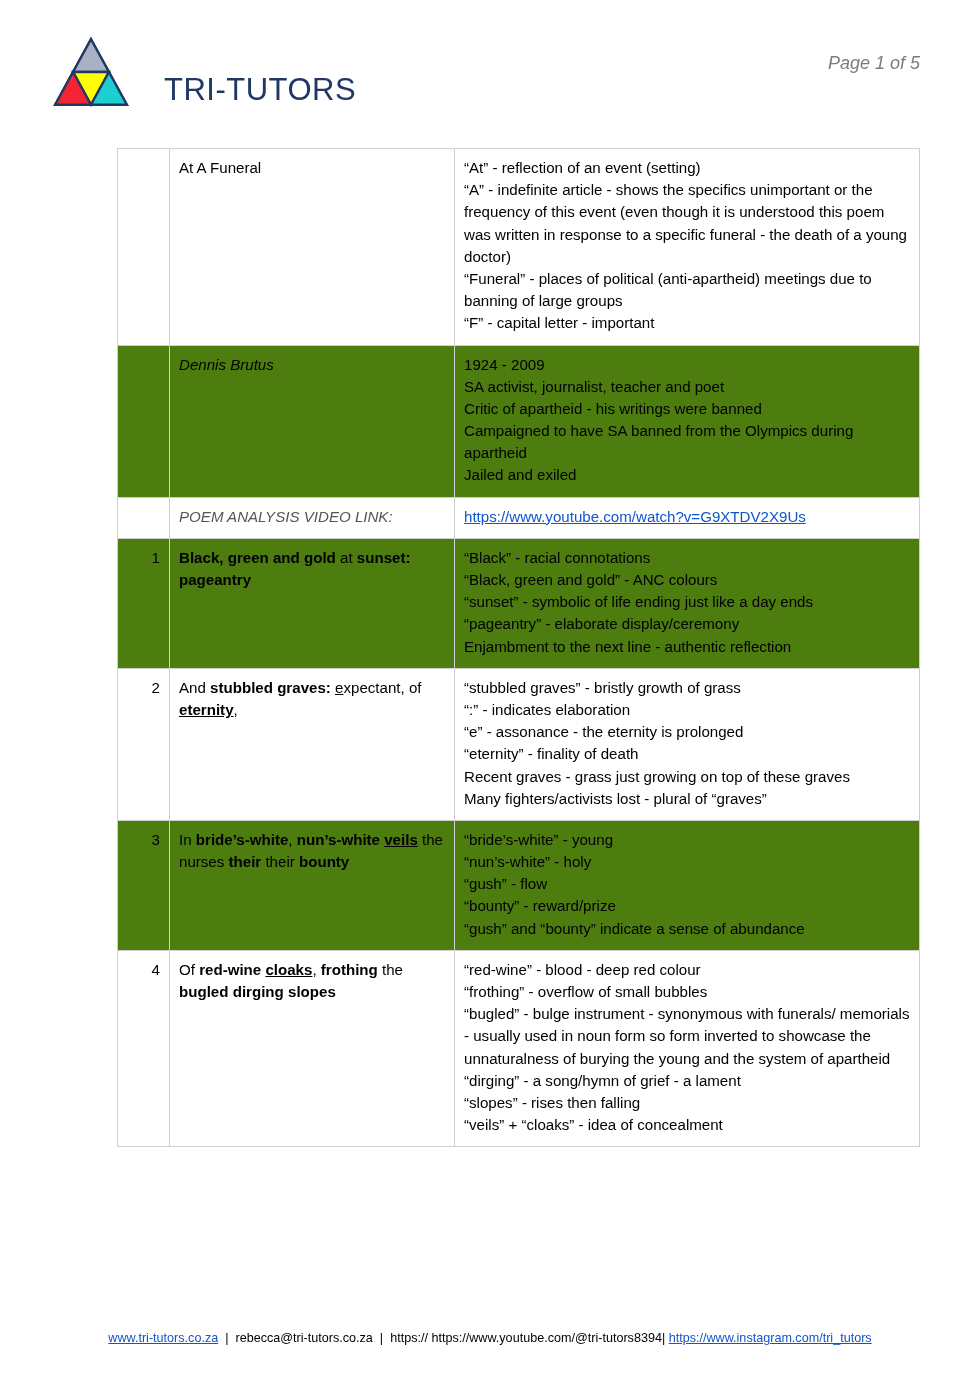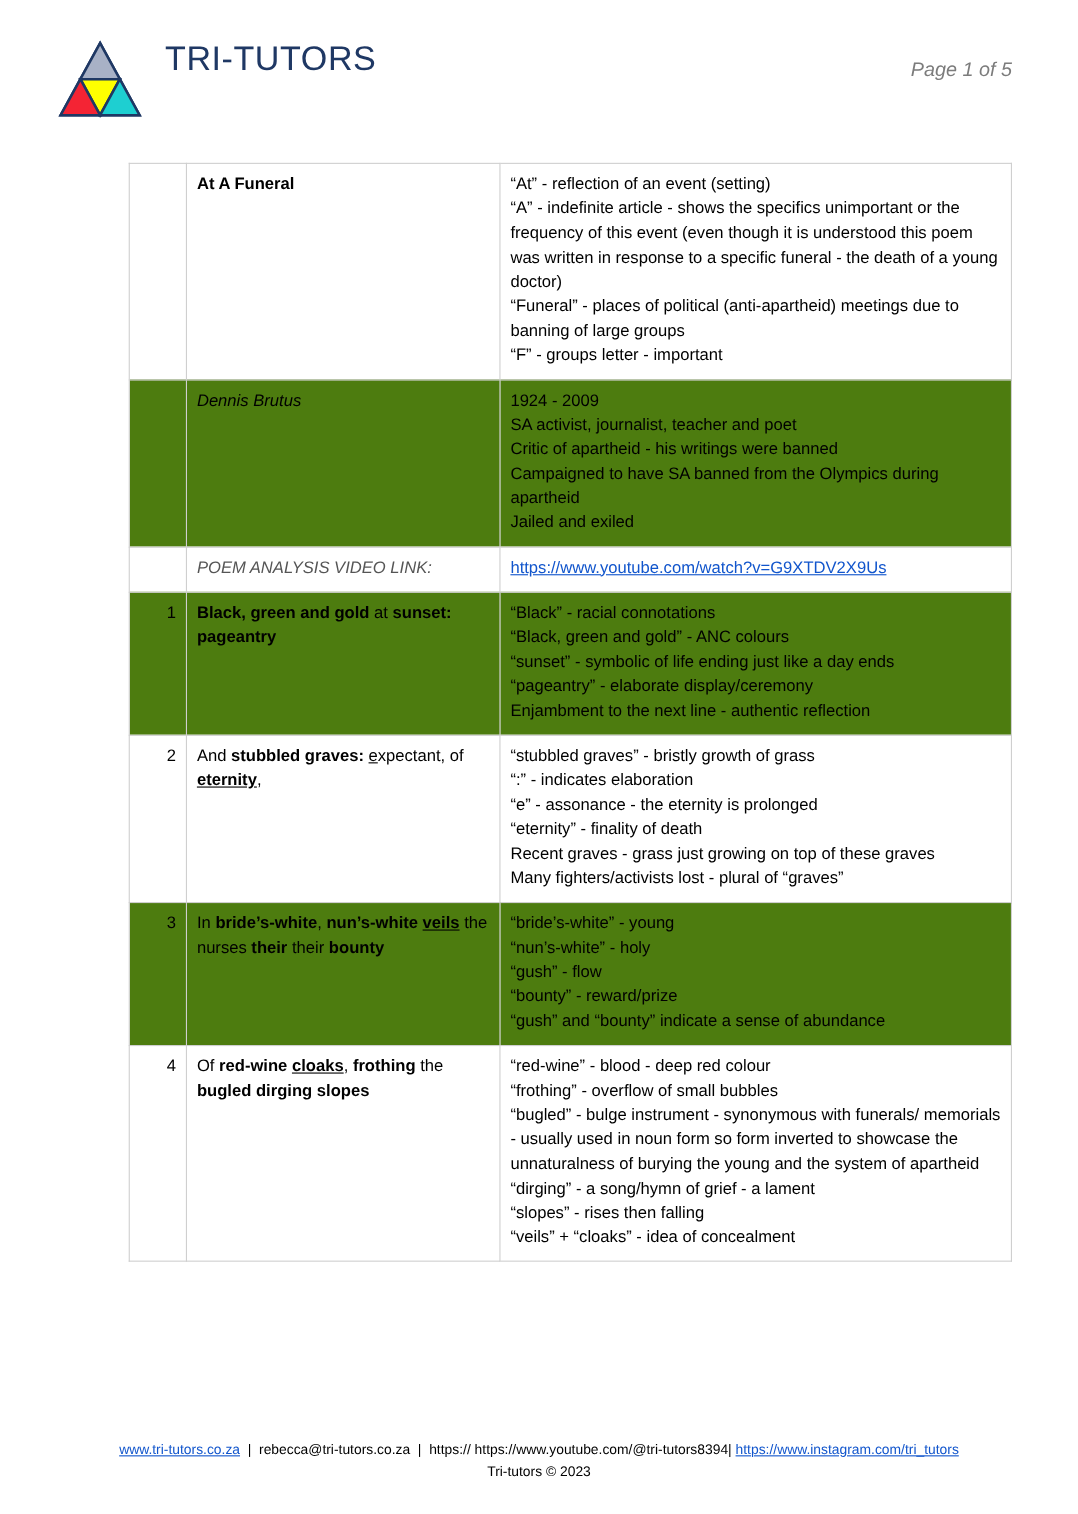--- a/index.html
+++ b/index.html
@@ -22,22 +22,22 @@
     position: absolute;
     top: 0; left: 0;
     width: 980px;
     height: 130px;
   }
   .brand {
     position: absolute;
     left: 52px;
     top: 36px;
     display: flex;
-    align-items: flex-start;
-    gap: 20px;
+    align-items: flex-end;
+    gap: 34px;
   }
   .logo-mark {
     width: 78px;
     height: 72px;
     display: block;
   }
   .brand-name {
     font-family: "Liberation Sans", sans-serif;
     font-size: 31px;
     letter-spacing: 0.5px;
@@ -69,21 +69,21 @@
     font-size: 15.1px;
     line-height: 1.47;
   }
   .col-num   { width: 33px;  text-align: right; padding-right: 7px; }
   .col-line  { width: 266px; }
   .col-notes { width: 446px; }
 
   tr.shaded td { background: #4d7c0f; }
   tr.plain  td { background: #ffffff; }
 
-  .cell-title { font-weight: bold; }
+  .cell-title { font-weight: normal; }
   .cell-poet  { font-style: italic; }
   .cell-videolabel {
     font-style: italic;
     color: #555555;
   }
   .link {
     color: #1155cc;
     text-decoration: underline;
     word-break: break-all;
   }
@@ -133,21 +133,21 @@
 
 <table class="analysis-table">
   <tbody>
       <tr class="plain">
         <td class="col-num"><span class="num"></span></td>
         <td class="col-line"><span class="cell-title">At A Funeral</span></td>
         <td class="col-notes">
           <span class="notes-line">“At” - reflection of an event (setting)</span>
           <span class="notes-line">“A” - indefinite article - shows the specifics unimportant or the frequency of this event (even though it is understood this poem was written in response to a specific funeral - the death of a young doctor)</span>
           <span class="notes-line">“Funeral” - places of political (anti-apartheid) meetings due to banning of large groups</span>
-          <span class="notes-line">“F” - groups letter - important</span>
+          <span class="notes-line">“F” - capital letter - important</span>
         </td>
       </tr>
       <tr class="shaded">
         <td class="col-num"><span class="num"></span></td>
         <td class="col-line"><span class="cell-poet">Dennis Brutus</span></td>
         <td class="col-notes">
           <span class="notes-line">1924 - 2009</span>
           <span class="notes-line">SA activist, journalist, teacher and poet</span>
           <span class="notes-line">Critic of apartheid - his writings were banned</span>
           <span class="notes-line">Campaigned to have SA banned from the Olympics during apartheid</span>
@@ -205,14 +205,13 @@
           <span class="notes-line">“veils” + “cloaks” - idea of concealment</span>
         </td>
       </tr>
     </tbody>
 </table>
 
 <div class="page-footer">
   <div class="footer-row">
     <a class="footer-link" href="#">www.tri-tutors.co.za</a><span class="footer-sep">|</span><span class="footer-plain">rebecca@tri-tutors.co.za</span><span class="footer-sep">|</span><span class="footer-plain">https:// https://www.youtube.com/@tri-tutors8394|</span> <a class="footer-link" href="#">https://www.instagram.com/tri_tutors</a>
   </div>
-  <div class="copyright">Tri-tutors © 2023</div>
 </div>
 
 </body></html>

